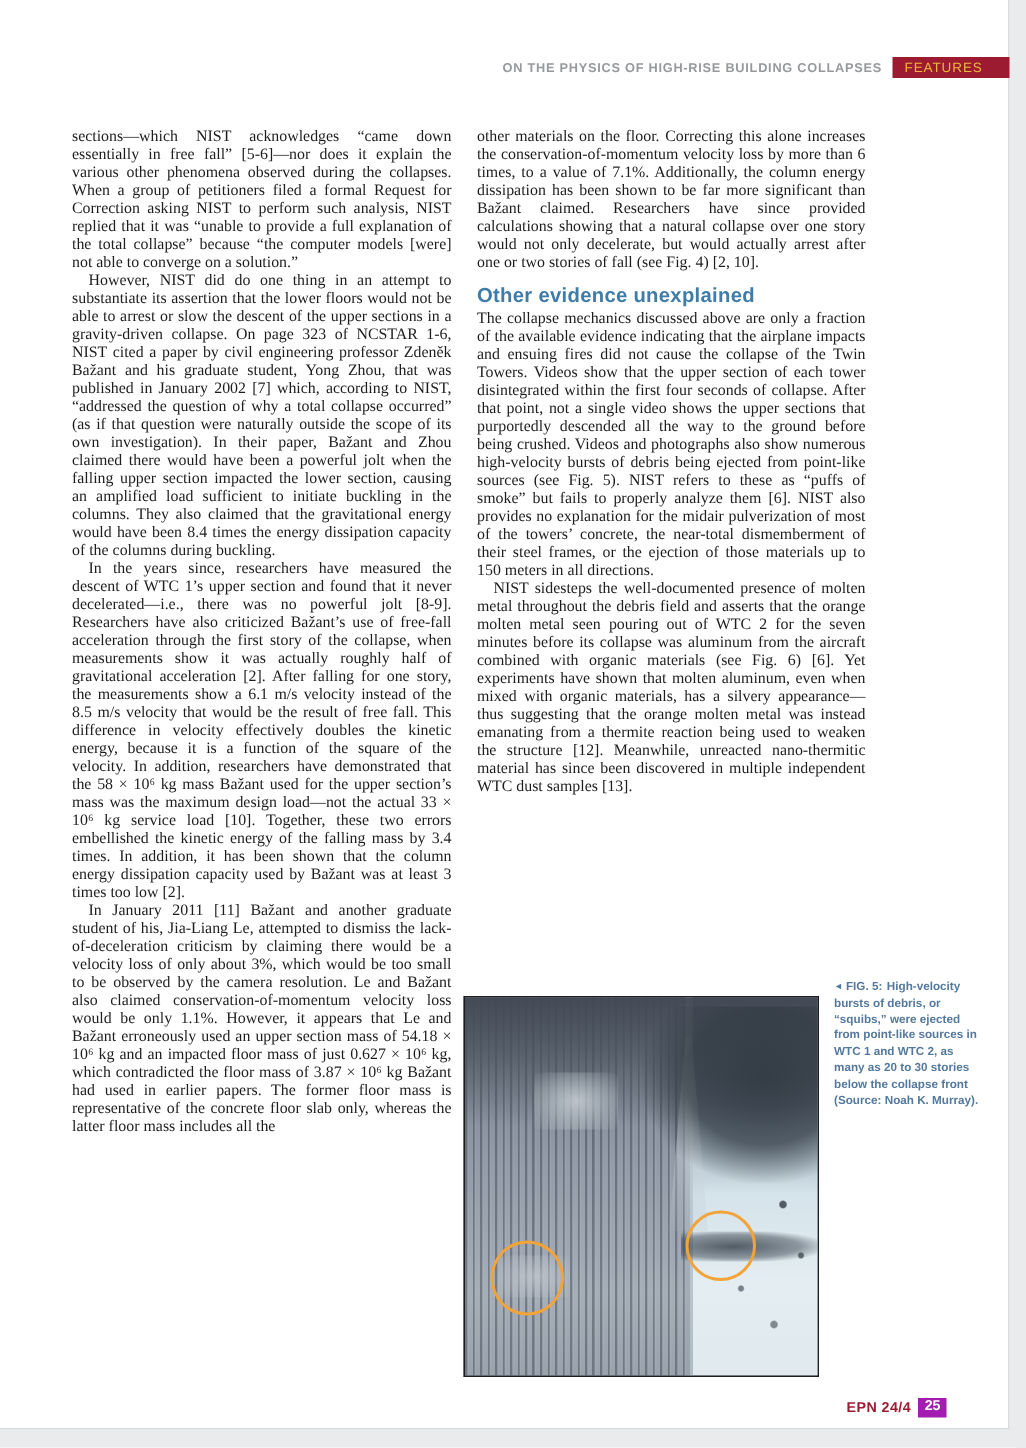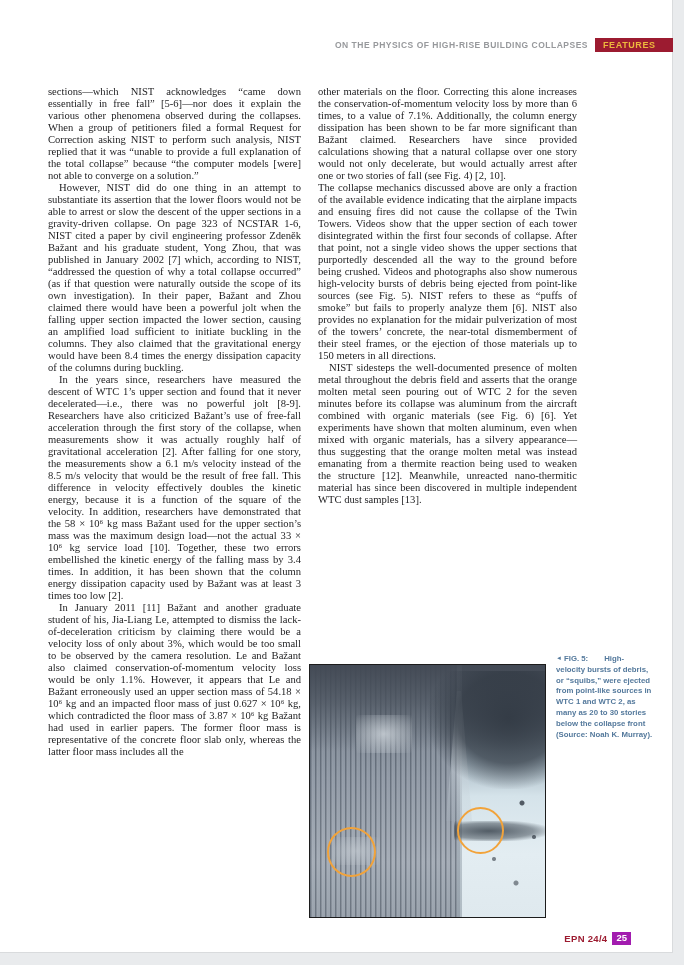--- a/index.html
+++ b/index.html
@@ -24,21 +24,21 @@
     display: flex; align-items: center; justify-content: flex-end; padding-left: 43px;
   }
   .kicker {
     font-family: "Liberation Sans", sans-serif;
     font-weight: bold; font-size: 8.5px; letter-spacing: 0.5px;
     color: #97999c; margin-right: 7px; white-space: nowrap;
   }
   .features-badge {
     background: #9c1b30; color: #edb83d;
     font-family: "Liberation Sans", sans-serif;
-    font-weight: bold; font-size: 9px; letter-spacing: 0.6px;
+    font-weight: normal; font-size: 9px; letter-spacing: 0.6px;
     width: 78px; height: 14px; line-height: 14px; padding-left: 8px;
   }
   
   .col {
     position: absolute; top: 86px;
     text-align: justify;
     font-size: 10.6px; line-height: 12px; color: #1d1d1f;
   }
   .col-left  { left: 48px;  width: 253px; }
   .col-right { left: 318px; width: 259px; }
@@ -116,21 +116,21 @@
   .circle-left  { left: 17px;  top: 162px; width: 49px; height: 50px; }
   .circle-right { left: 147px; top: 142px; width: 47px; height: 47px; }
   
   .fig-caption {
     position: absolute; left: 556px; top: 653px; width: 97px;
     font-family: "Liberation Sans", sans-serif;
     font-weight: bold; font-size: 7.8px; line-height: 10.8px;
     color: #54799c; text-align: left;
   }
   .fig-caption .marker { font-size: 6px; margin-right: 2px; vertical-align: 1px; }
-  .fig-caption .label { margin-right: 16px; }
+  .fig-caption .label { margin-right: 3px; }
   
   .footer {
     position: absolute; top: 932px; right: 41px;
     display: flex; align-items: center; gap: 5px;
     font-family: "Liberation Sans", sans-serif; font-weight: bold; font-size: 9.5px;
   }
   .journal-issue { color: #9c1b30; letter-spacing: 0.3px; }
   .page-number-badge {
     background: #a21caf; color: #ffffff;
     padding: 1px 4px 2px 4px; line-height: 10px;
@@ -148,20 +148,21 @@
 
   <div class="col col-left">
     <p>sections—which NIST acknowledges “came down essentially in free fall” [5-6]—nor does it explain the various other phenomena observed during the collapses. When a group of petitioners filed a formal Request for Correction asking NIST to perform such analysis, NIST replied that it was “unable to provide a full explanation of the total collapse” because “the computer models [were] not able to converge on a solution.”</p>
     <p class="indent">However, NIST did do one thing in an attempt to substantiate its assertion that the lower floors would not be able to arrest or slow the descent of the upper sections in a gravity-driven collapse. On page 323 of NCSTAR 1-6, NIST cited a paper by civil engineering professor Zdeněk Bažant and his graduate student, Yong Zhou, that was published in January 2002 [7] which, according to NIST, “addressed the question of why a total collapse occurred” (as if that question were naturally outside the scope of its own investigation). In their paper, Bažant and Zhou claimed there would have been a powerful jolt when the falling upper section impacted the lower section, causing an amplified load sufficient to initiate buckling in the columns. They also claimed that the gravitational energy would have been 8.4 times the energy dissipation capacity of the columns during buckling.</p>
     <p class="indent">In the years since, researchers have measured the descent of WTC 1’s upper section and found that it never decelerated—i.e., there was no powerful jolt [8-9]. Researchers have also criticized Bažant’s use of free-fall acceleration through the first story of the collapse, when measurements show it was actually roughly half of gravitational acceleration [2]. After falling for one story, the measurements show a 6.1 m/s velocity instead of the 8.5 m/s velocity that would be the result of free fall. This difference in velocity effectively doubles the kinetic energy, because it is a function of the square of the velocity. In addition, researchers have demonstrated that the 58 × 10⁶ kg mass Bažant used for the upper section’s mass was the maximum design load—not the actual 33 × 10⁶ kg service load [10]. Together, these two errors embellished the kinetic energy of the falling mass by 3.4 times. In addition, it has been shown that the column energy dissipation capacity used by Bažant was at least 3 times too low [2].</p>
     <p class="indent">In January 2011 [11] Bažant and another graduate student of his, Jia-Liang Le, attempted to dismiss the lack-of-deceleration criticism by claiming there would be a velocity loss of only about 3%, which would be too small to be observed by the camera resolution. Le and Bažant also claimed conservation-of-momentum velocity loss would be only 1.1%. However, it appears that Le and Bažant erroneously used an upper section mass of 54.18 × 10⁶ kg and an impacted floor mass of just 0.627 × 10⁶ kg, which contradicted the floor mass of 3.87 × 10⁶ kg Bažant had used in earlier papers. The former floor mass is representative of the concrete floor slab only, whereas the latter floor mass includes all the</p>
   </div>
 
   <div class="col col-right">
     <p>other materials on the floor. Correcting this alone increases the conservation-of-momentum velocity loss by more than 6 times, to a value of 7.1%. Additionally, the column energy dissipation has been shown to be far more significant than Bažant claimed. Researchers have since provided calculations showing that a natural collapse over one story would not only decelerate, but would actually arrest after one or two stories of fall (see Fig. 4) [2, 10].</p>
+    <div class="section-heading">Other evidence unexplained</div>
     <p>The collapse mechanics discussed above are only a fraction of the available evidence indicating that the airplane impacts and ensuing fires did not cause the collapse of the Twin Towers. Videos show that the upper section of each tower disintegrated within the first four seconds of collapse. After that point, not a single video shows the upper sections that purportedly descended all the way to the ground before being crushed. Videos and photographs also show numerous high-velocity bursts of debris being ejected from point-like sources (see Fig. 5). NIST refers to these as “puffs of smoke” but fails to properly analyze them [6]. NIST also provides no explanation for the midair pulverization of most of the towers’ concrete, the near-total dismemberment of their steel frames, or the ejection of those materials up to 150 meters in all directions.</p>
     <p class="indent">NIST sidesteps the well-documented presence of molten metal throughout the debris field and asserts that the orange molten metal seen pouring out of WTC 2 for the seven minutes before its collapse was aluminum from the aircraft combined with organic materials (see Fig. 6) [6]. Yet experiments have shown that molten aluminum, even when mixed with organic materials, has a silvery appearance—thus suggesting that the orange molten metal was instead emanating from a thermite reaction being used to weaken the structure [12]. Meanwhile, unreacted nano-thermitic material has since been discovered in multiple independent WTC dust samples [13].</p>
   </div>
 
   <div class="figure">
     <div class="facade"></div>
     <div class="facade-stripes"></div>
     <div class="right-face"></div>
     <div class="corner-edge"></div>
     <div class="corner-wedge"></div>

